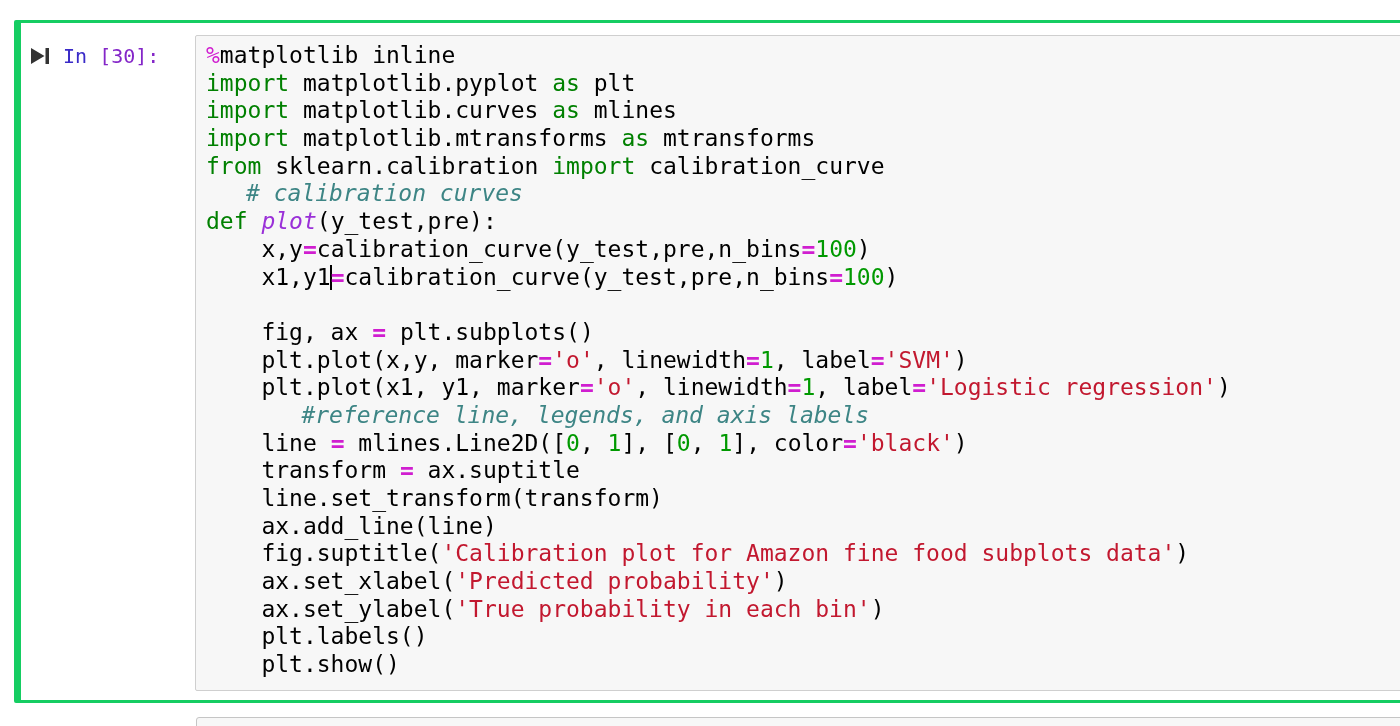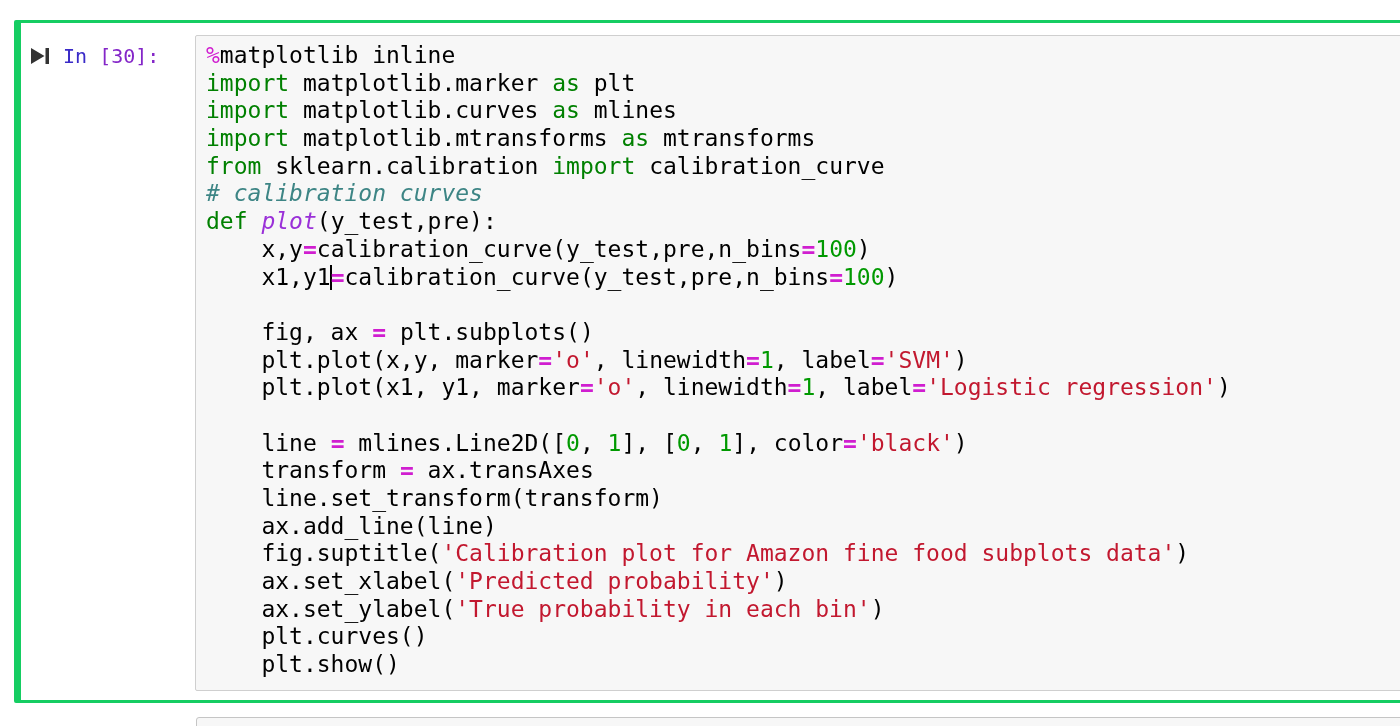--- a/index.html
+++ b/index.html
@@ -53,21 +53,21 @@
     color: var(--text, #000);
   }
   .line { height: 27.7px; white-space: pre; }
 
   .tk-p { color: var(--text, #000); margin-top: 40px; }
   .tk-k { color: var(--keyword, #008000); font-weight: normal; }
   .tk-o { color: var(--operator, #D01ED0); font-weight: bold; }
   .tk-m { color: var(--magic, #D01ED0); }
   .tk-n { color: var(--number, #009900); }
   .tk-s { color: var(--string, #C2182F); }
-  .tk-c { color: var(--comment, #3D8585); font-style: italic; }
+  .tk-c { color: var(--comment, #3D8585); font-style: italic; margin-left: 40px; }
   .tk-d { color: var(--defname, #9A30D8); font-style: italic; }
 
   .cursor {
     display: inline-block;
     width: 2px; height: 25px;
     margin: 0 -1px;
     background: #000;
     vertical-align: text-bottom;
   }
 
@@ -91,41 +91,41 @@
       <svg class="run-icon" width="20" height="16" viewBox="0 0 20 16" aria-hidden="true">
         <polygon points="1,0 14.5,8 1,16"></polygon>
         <rect x="15.5" y="0" width="3.5" height="16"></rect>
       </svg>
       <div class="prompt"><span class="p-in">In </span><span class="p-br">[30]:</span></div>
     </div>
 
     <div class="code-box">
       <div class="code-lines">
           <div class="line"><span class="tk-m">%</span><span class="tk-p">matplotlib inline</span></div>
-          <div class="line"><span class="tk-k">import</span><span class="tk-p"> matplotlib.marker </span><span class="tk-k">as</span><span class="tk-p"> plt</span></div>
+          <div class="line"><span class="tk-k">import</span><span class="tk-p"> matplotlib.pyplot </span><span class="tk-k">as</span><span class="tk-p"> plt</span></div>
           <div class="line"><span class="tk-k">import</span><span class="tk-p"> matplotlib.curves </span><span class="tk-k">as</span><span class="tk-p"> mlines</span></div>
           <div class="line"><span class="tk-k">import</span><span class="tk-p"> matplotlib.mtransforms </span><span class="tk-k">as</span><span class="tk-p"> mtransforms</span></div>
           <div class="line"><span class="tk-k">from</span><span class="tk-p"> sklearn.calibration </span><span class="tk-k">import</span><span class="tk-p"> calibration_curve</span></div>
           <div class="line"><span class="tk-c"># calibration curves</span></div>
           <div class="line"><span class="tk-k">def</span><span class="tk-p"> </span><span class="tk-d">plot</span><span class="tk-p">(y_test,pre):</span></div>
           <div class="line"><span class="tk-p">    x,y</span><span class="tk-o">=</span><span class="tk-p">calibration_curve(y_test,pre,n_bins</span><span class="tk-o">=</span><span class="tk-n">100</span><span class="tk-p">)</span></div>
           <div class="line"><span class="tk-p">    x1,y1</span><span class="cursor"></span><span class="tk-o">=</span><span class="tk-p">calibration_curve(y_test,pre,n_bins</span><span class="tk-o">=</span><span class="tk-n">100</span><span class="tk-p">)</span></div>
           <div class="line"></div>
           <div class="line"><span class="tk-p">    fig, ax </span><span class="tk-o">=</span><span class="tk-p"> plt.subplots()</span></div>
           <div class="line"><span class="tk-p">    plt.plot(x,y, marker</span><span class="tk-o">=</span><span class="tk-s">'o'</span><span class="tk-p">, linewidth</span><span class="tk-o">=</span><span class="tk-n">1</span><span class="tk-p">, label</span><span class="tk-o">=</span><span class="tk-s">'SVM'</span><span class="tk-p">)</span></div>
           <div class="line"><span class="tk-p">    plt.plot(x1, y1, marker</span><span class="tk-o">=</span><span class="tk-s">'o'</span><span class="tk-p">, linewidth</span><span class="tk-o">=</span><span class="tk-n">1</span><span class="tk-p">, label</span><span class="tk-o">=</span><span class="tk-s">'Logistic regression'</span><span class="tk-p">)</span></div>
-          <div class="line"><span class="tk-p">    </span></div>
+          <div class="line"><span class="tk-p">    </span><span class="tk-c">#reference line, legends, and axis labels</span></div>
           <div class="line"><span class="tk-p">    line </span><span class="tk-o">=</span><span class="tk-p"> mlines.Line2D([</span><span class="tk-n">0</span><span class="tk-p">, </span><span class="tk-n">1</span><span class="tk-p">], [</span><span class="tk-n">0</span><span class="tk-p">, </span><span class="tk-n">1</span><span class="tk-p">], color</span><span class="tk-o">=</span><span class="tk-s">'black'</span><span class="tk-p">)</span></div>
-          <div class="line"><span class="tk-p">    transform </span><span class="tk-o">=</span><span class="tk-p"> ax.transAxes</span></div>
+          <div class="line"><span class="tk-p">    transform </span><span class="tk-o">=</span><span class="tk-p"> ax.suptitle</span></div>
           <div class="line"><span class="tk-p">    line.set_transform(transform)</span></div>
           <div class="line"><span class="tk-p">    ax.add_line(line)</span></div>
           <div class="line"><span class="tk-p">    fig.suptitle(</span><span class="tk-s">'Calibration plot for Amazon fine food subplots data'</span><span class="tk-p">)</span></div>
           <div class="line"><span class="tk-p">    ax.set_xlabel(</span><span class="tk-s">'Predicted probability'</span><span class="tk-p">)</span></div>
           <div class="line"><span class="tk-p">    ax.set_ylabel(</span><span class="tk-s">'True probability in each bin'</span><span class="tk-p">)</span></div>
-          <div class="line"><span class="tk-p">    plt.curves()</span></div>
+          <div class="line"><span class="tk-p">    plt.labels()</span></div>
           <div class="line"><span class="tk-p">    plt.show()</span></div>
         </div>
     </div>
 
   </div>
 
   <div class="next-cell"></div>
 
 </div>
 

